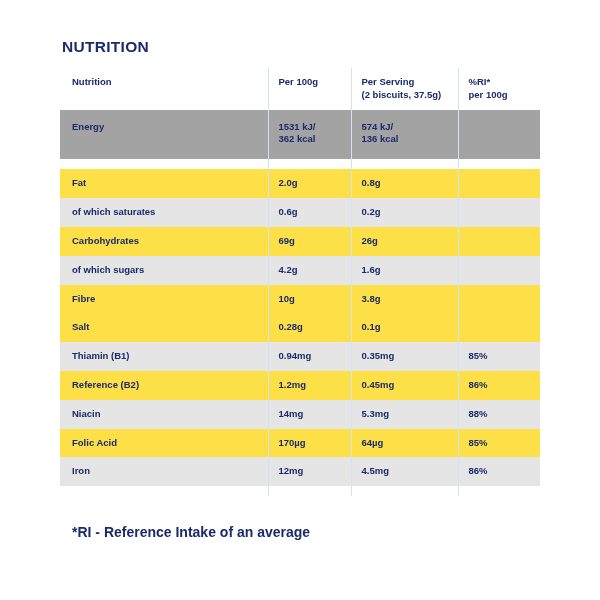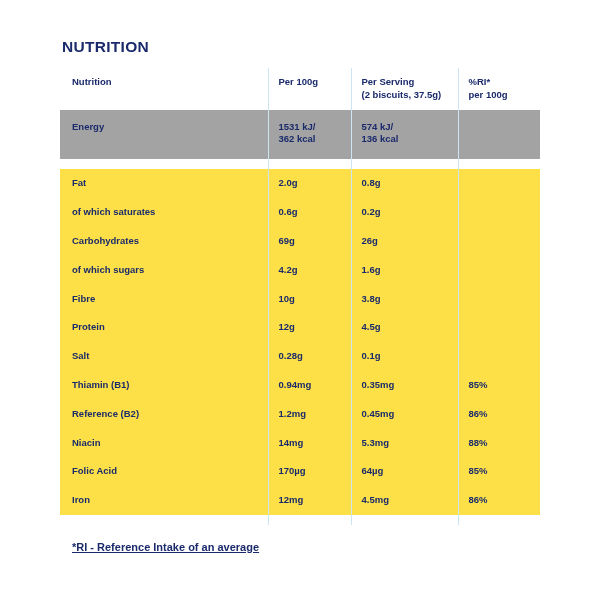--- a/index.html
+++ b/index.html
@@ -58,21 +58,21 @@
   }
   thead th {
     font-size: 9.5px;
     font-weight: bold;
     padding-top: 6px;
     padding-bottom: 14px;
     background: #ffffff;
     border-bottom: none;
   }
   tbody tr.shade td {
-    background: #fde047;
+    background: #e5e5e5;
   }
   tbody tr.plain td {
     background: #fde047;
   }
   tbody tr.energy td {
     background: #a3a3a3;
     padding-top: 11px;
     padding-bottom: 13px;
   }
   tbody tr.spacer td {
@@ -81,28 +81,27 @@
     padding: 0;
     border-left: 1px solid #cfe4f2;
     border-right: 1px solid #cfe4f2;
   }
   tbody tr.spacer td:first-child { border-left: none; }
   tbody tr.spacer td:last-child { border-right: none; }
 
   .cell-line { display: block; }
 
   .footnote {
-    margin-top: 14px;
+    margin-top: 26px;
     margin-left: 12px;
-    font-size: 11px;
+    font-size: 14px;
     font-weight: bold;
     line-height: 1.5;
     color: #1a2a6b;
     width: 250px;
-    text-decoration: underline;
   }
 </style>
 </head>
 <body>
 
 <div class="page">
 
   <h1 class="title">NUTRITION</h1>
 
   <table class="nutrition">
@@ -180,26 +179,20 @@
         <td></td>
       </tr>
 
       <tr class="plain">
         <td>Fibre</td>
         <td>10g</td>
         <td>3.8g</td>
         <td></td>
       </tr>
 
-      <tr class="shade">
-        <td>Protein</td>
-        <td>12g</td>
-        <td>4.5g</td>
-        <td></td>
-      </tr>
 
       <tr class="plain">
         <td>Salt</td>
         <td>0.28g</td>
         <td>0.1g</td>
         <td></td>
       </tr>
 
       <tr class="shade">
         <td>Thiamin (B1)</td>

